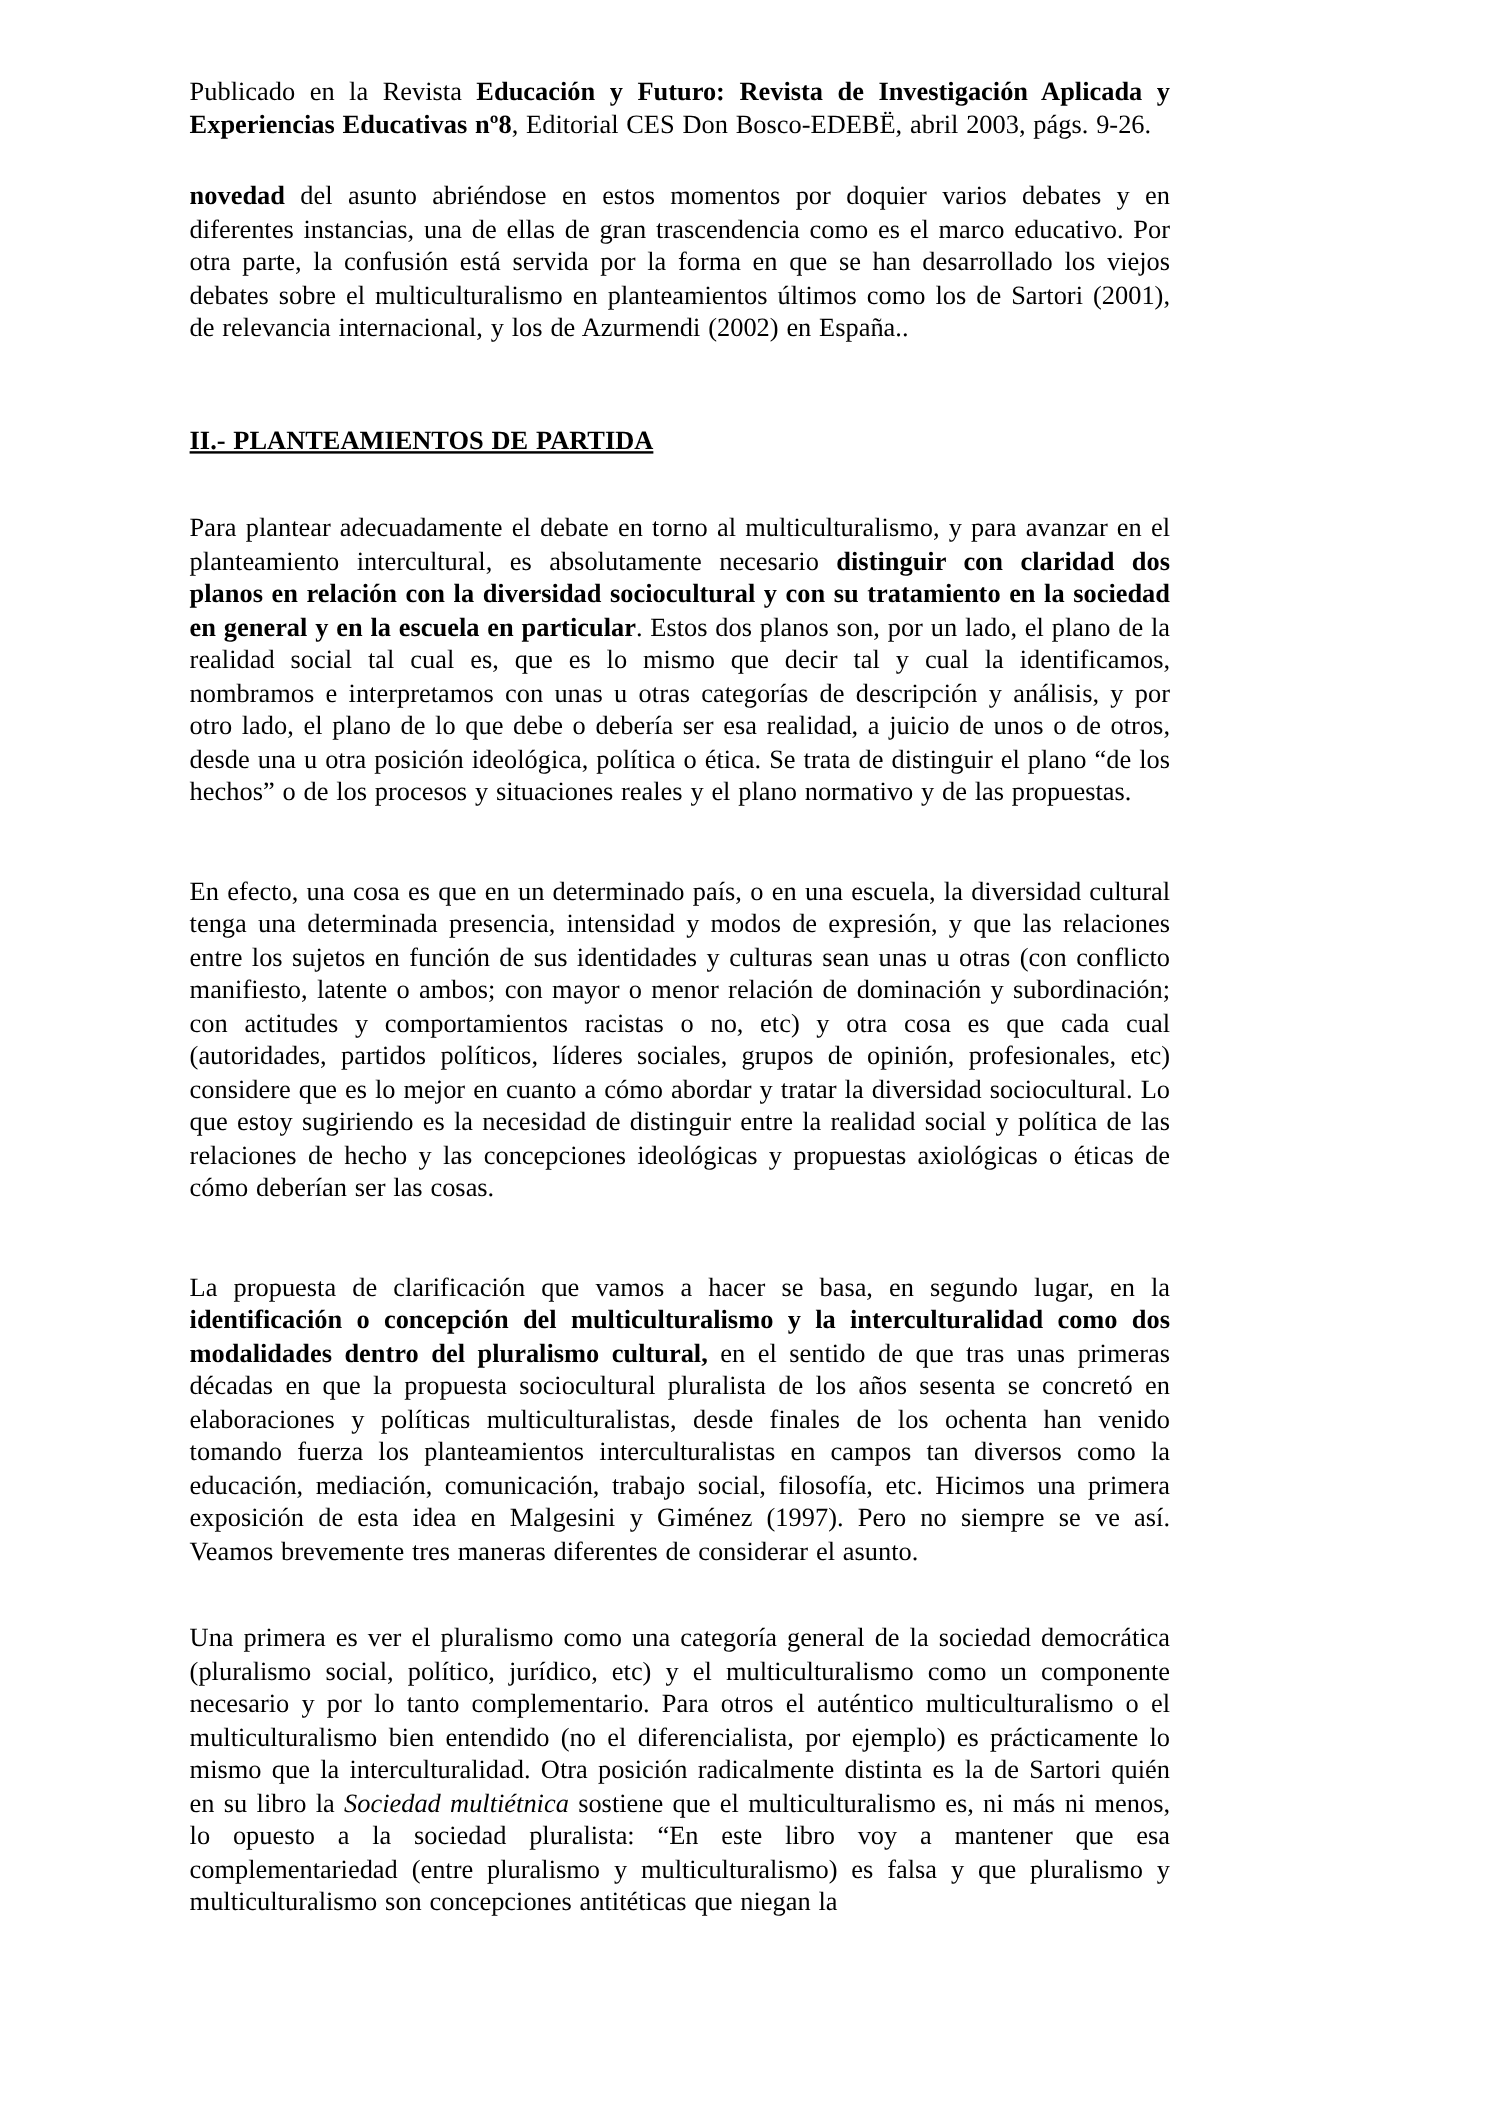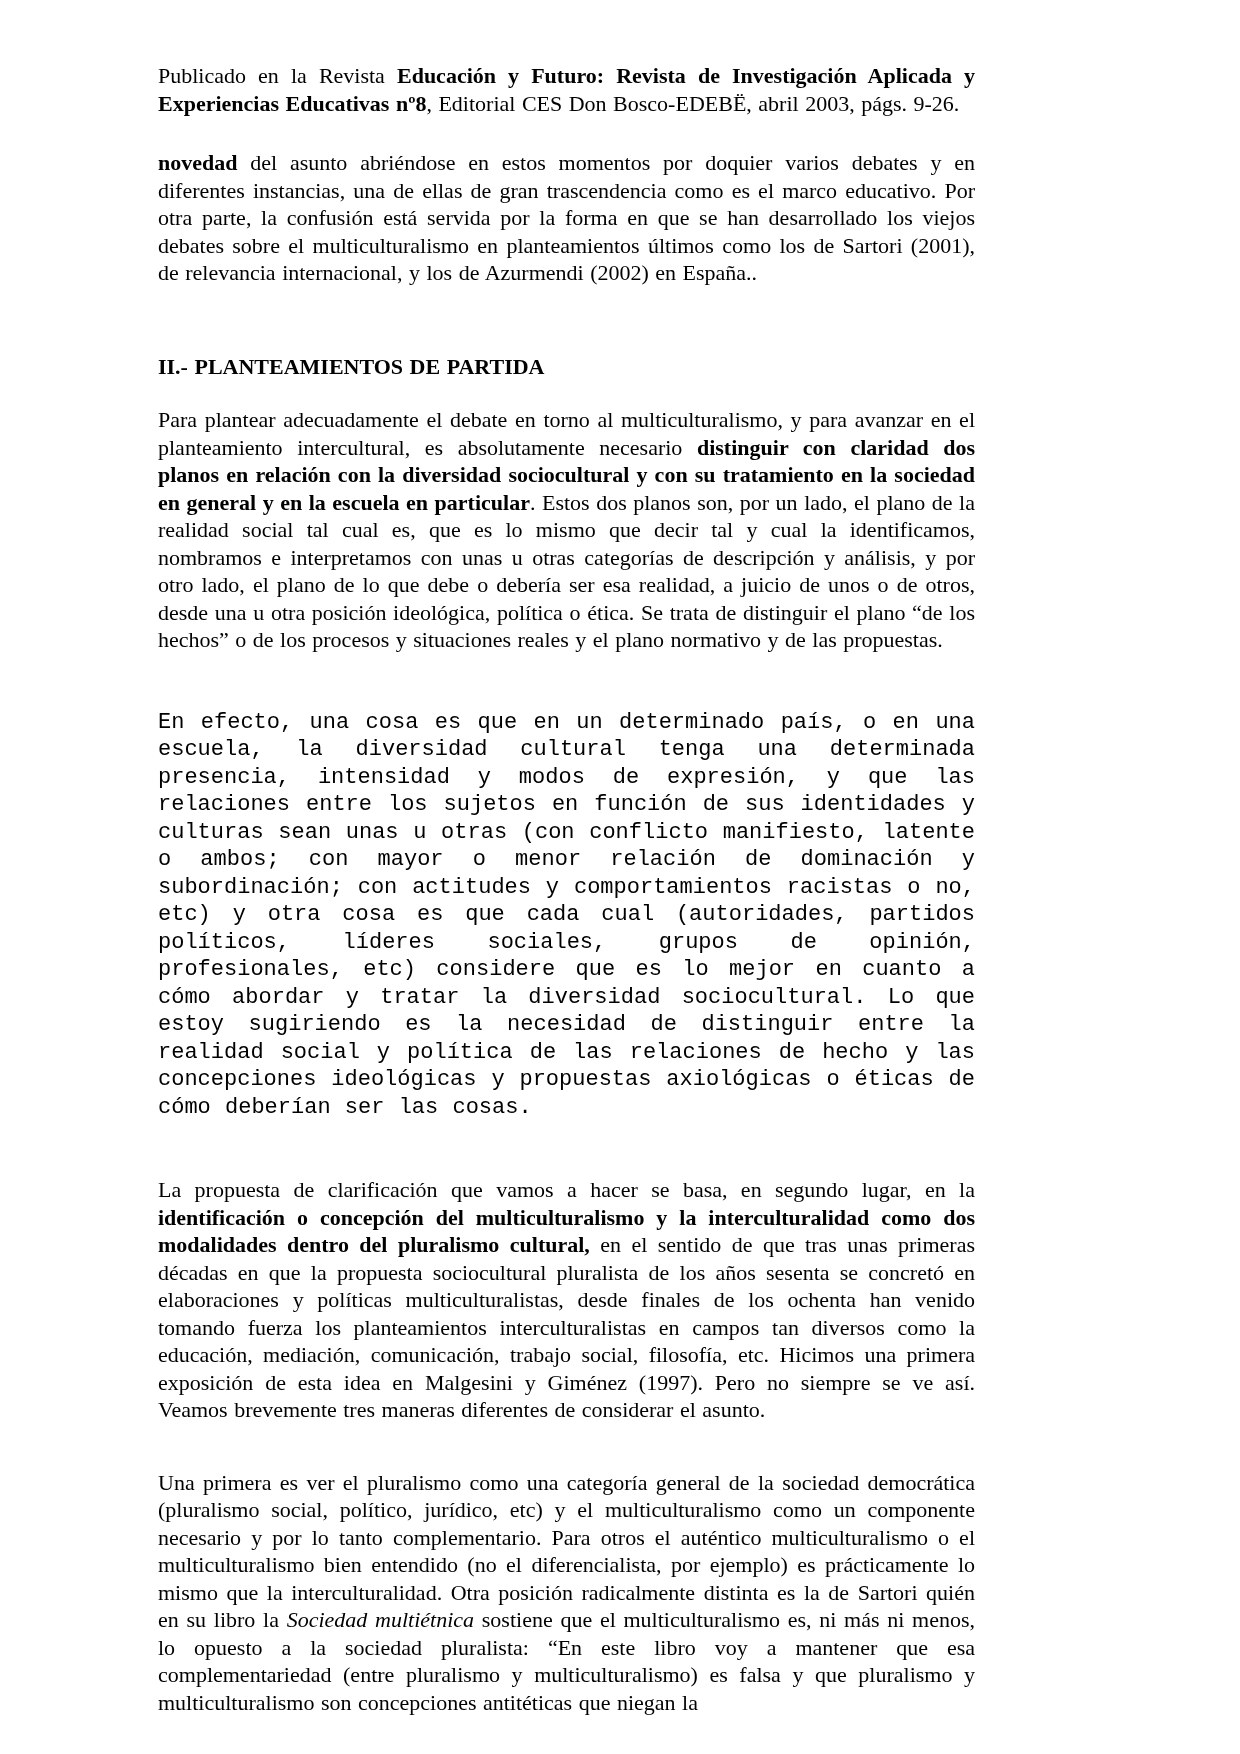--- a/index.html
+++ b/index.html
@@ -29,27 +29,28 @@
   .block b { font-weight: bold; }
   .block i { font-style: italic; }
 
   .header {
     margin-bottom: 32px;
   }
   .heading {
     font-weight: bold;
     text-align: left;
     margin-top: 66px;
-    margin-bottom: 26px;
+    margin-bottom: 46px;
+    text-decoration: underline;
   }
   .paragraph {
     margin-bottom: 55px;
   }
   [data-name="para-novedad"] { margin-bottom: 4px; }
-  [data-name="para-en-efecto"] { margin-top: 46px; font-family: Liberation Mono, monospace; }
+  [data-name="para-en-efecto"] { margin-top: 46px; }
   [data-name="para-la-propuesta"] { margin-top: 10px; }
   [data-name="para-una-primera"] { margin-top: -10px; margin-bottom: 0; }
 </style>
 </head>
 <body>
 
 <div class="page" data-name="document-page">
     <div class="block header" data-name="publication-note"><span data-name="publication-note-run">Publicado en la Revista </span><b data-name="publication-note-run">Educación y Futuro: Revista de Investigación Aplicada y Experiencias Educativas nº8</b><span data-name="publication-note-run">, Editorial CES Don Bosco-EDEBË, abril 2003, págs. 9-26.</span></div>
     <div class="block paragraph" data-name="para-novedad"><b data-name="para-novedad-run">novedad</b><span data-name="para-novedad-run"> del asunto abriéndose en estos momentos por doquier varios debates y en diferentes instancias, una de ellas de gran trascendencia como es el marco educativo. Por otra parte, la confusión está servida por la forma en que se han desarrollado los viejos debates sobre el multiculturalismo en planteamientos últimos como los de Sartori (2001), de relevancia internacional, y los de Azurmendi (2002) en España..</span></div>
     <div class="block heading" data-name="section-heading-planteamientos"><span data-name="section-heading-planteamientos-run">II.- PLANTEAMIENTOS DE PARTIDA</span></div>

